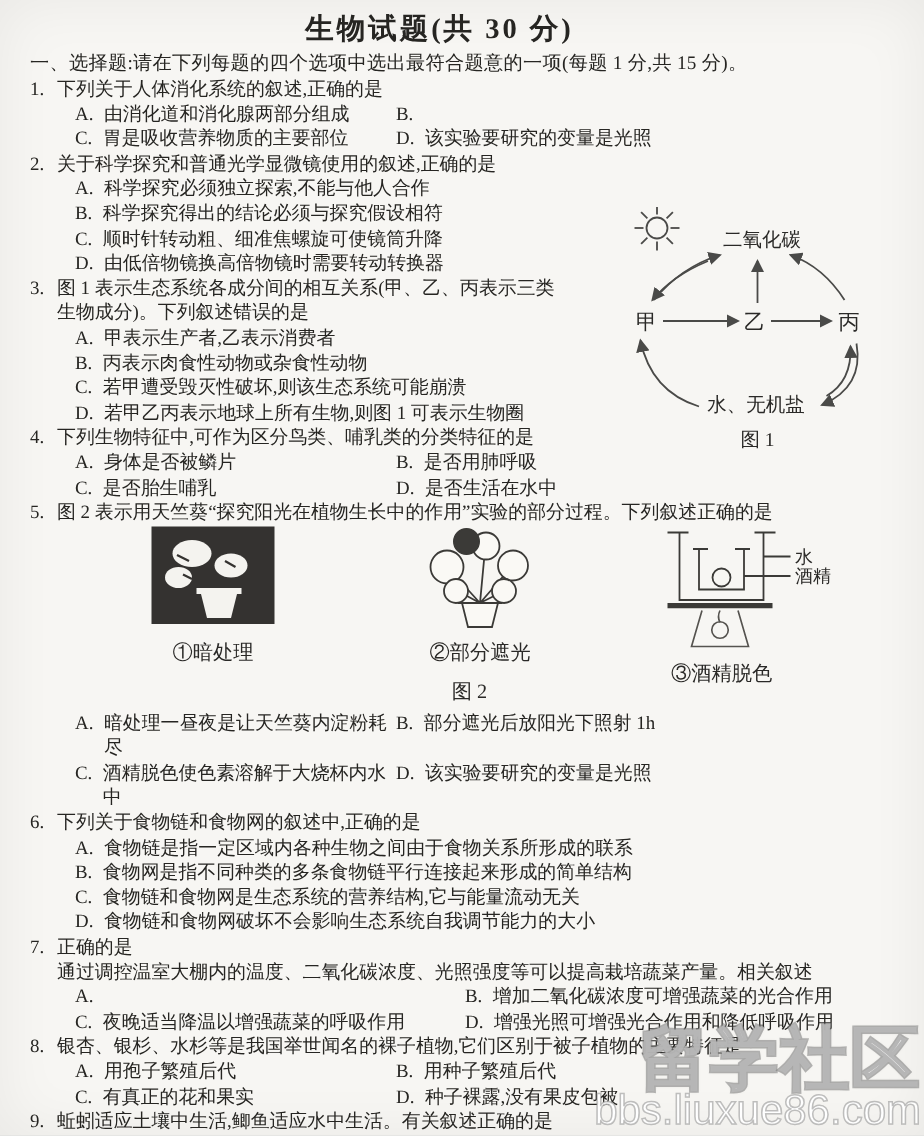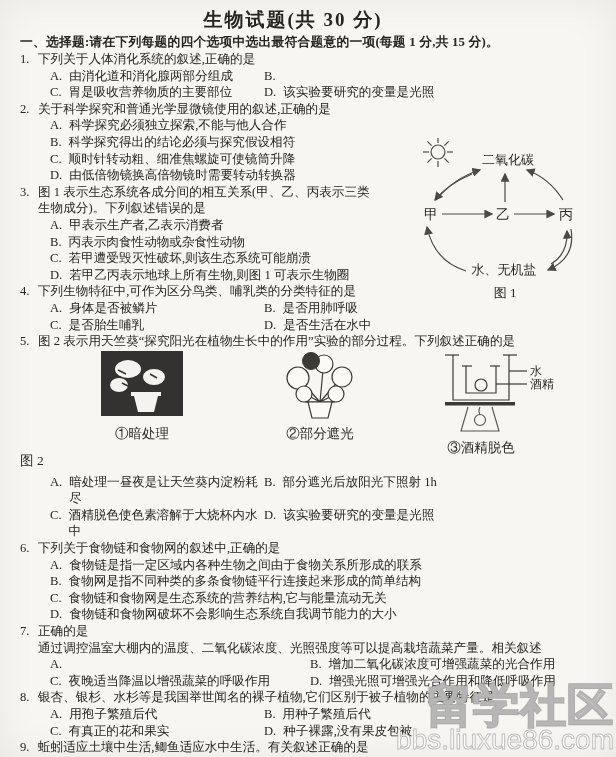--- a/index.html
+++ b/index.html
@@ -7,41 +7,41 @@
     position:relative;width:616px;height:757px;margin:0 auto;
     background:#f7f6f3;overflow:hidden;color:#262522;
     font-family:"Liberation Serif","DejaVu Serif",serif;
     box-shadow:inset 0 0 40px rgba(0,0,0,0.06);
   }
   .content{padding:5px 10px 0 20px;}
   .doc-title{
     text-align:center;font-size:19px;font-weight:bold;
     letter-spacing:2px;line-height:26px;margin:2px 40px 1px 0;
   }
-  .section-header{font-weight:bold;font-size:12.8px;line-height:17px;letter-spacing:0.2px;}
+  .section-header{font-weight:normal;font-size:12.8px;line-height:17px;letter-spacing:0.2px;}
   .question{margin:0;}
   .q-head{display:flex;font-size:12.6px;line-height:16.6px;}
   .q-num{width:18px;flex:none;}
   .q-lines{flex:1;}
   .q-line{font-size:12.6px;line-height:16.6px;}
   .opt-row{display:flex;margin-left:30px;}
   .opt{display:flex;font-size:12.6px;line-height:16.6px;}
   .opt.fixedw{flex:none;}
   .opt-label{margin-right:7px;flex:none;}
   
   .figure1{position:absolute;left:408px;top:136px;width:200px;height:170px;}
   .figure1 svg{display:block;}
   .fig-stroke{stroke:#4a4a48;stroke-width:1.2;fill:none;}
   .fig-text{font-size:13px;fill:#2a2927;font-family:"Liberation Serif","DejaVu Serif",serif;}
   .fig-node{font-size:14px;fill:#2a2927;font-family:"Liberation Serif","DejaVu Serif",serif;}
   
   .figure2{position:relative;height:124px;width:586px;}
   .fig2-item{position:absolute;top:0;text-align:center;}
   .fig2-cap{font-size:13.5px;line-height:15px;margin-top:2px;color:#2a2927;}
-  .fig2-caption{position:absolute;top:102px;left:0;width:586px;font-size:13.5px;color:#2a2927;}
+  .fig2-caption{position:absolute;top:102px;left:0;width:586px;text-align:center;font-size:13.5px;color:#2a2927;}
   
   .watermark{position:absolute;right:0;bottom:0;width:230px;height:74px;pointer-events:none;z-index:6;}
   .wm-text{
     position:absolute;right:2px;top:-8px;white-space:nowrap;
     font-family:"Liberation Sans","DejaVu Sans",sans-serif;
     font-size:46px;font-weight:bold;letter-spacing:1px;
     color:rgba(255,255,255,0.92);
     -webkit-text-stroke:2px rgba(125,125,125,0.55);
     text-shadow:0 0 2px rgba(120,120,120,0.4);
   }

